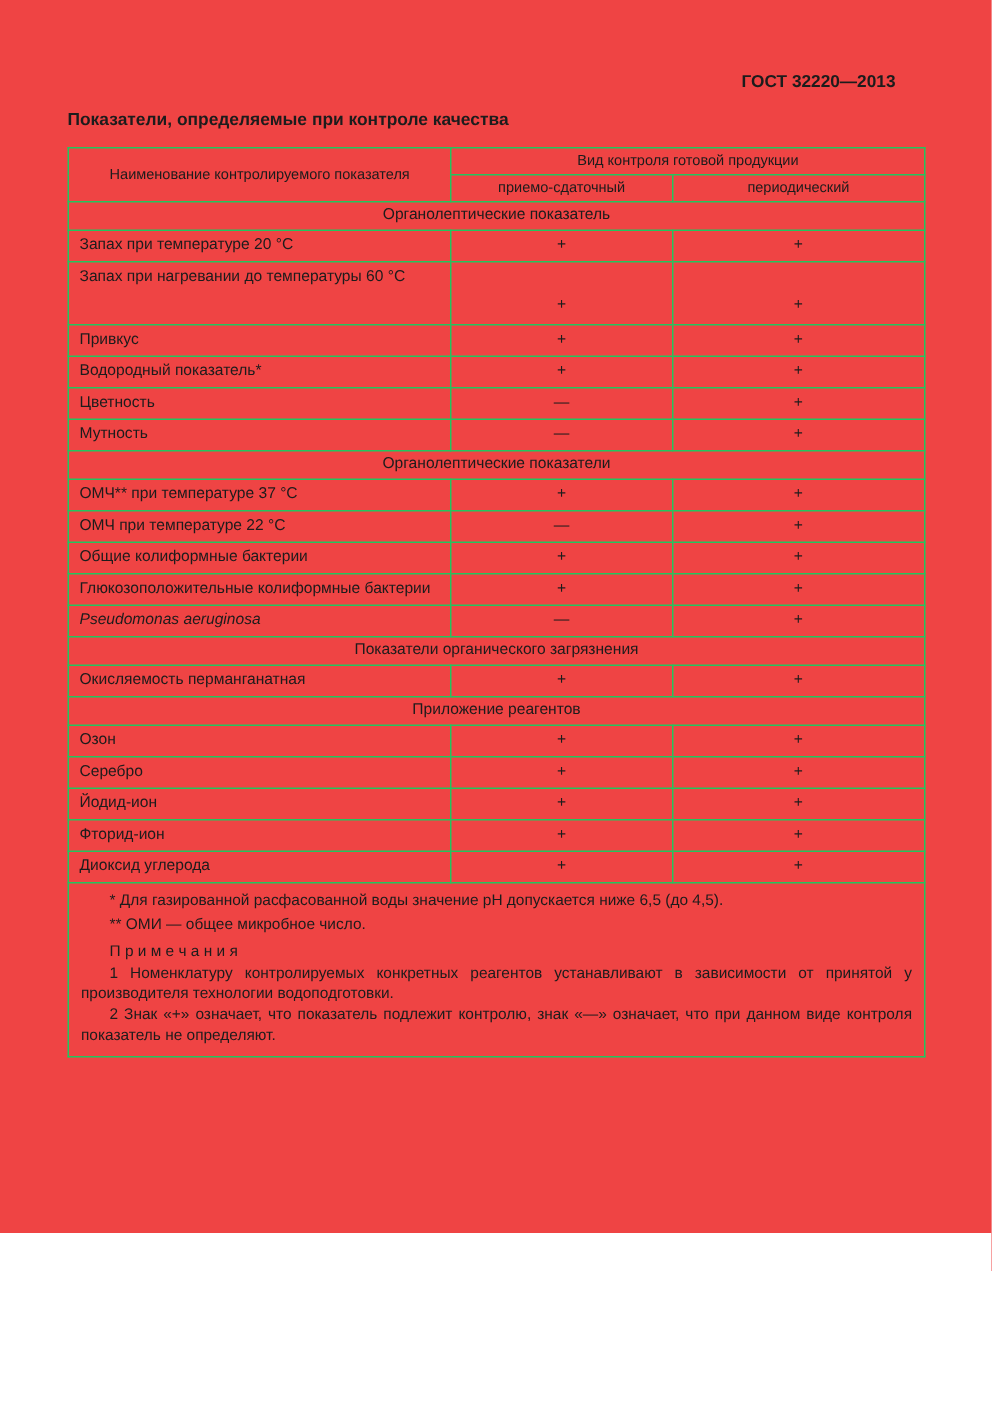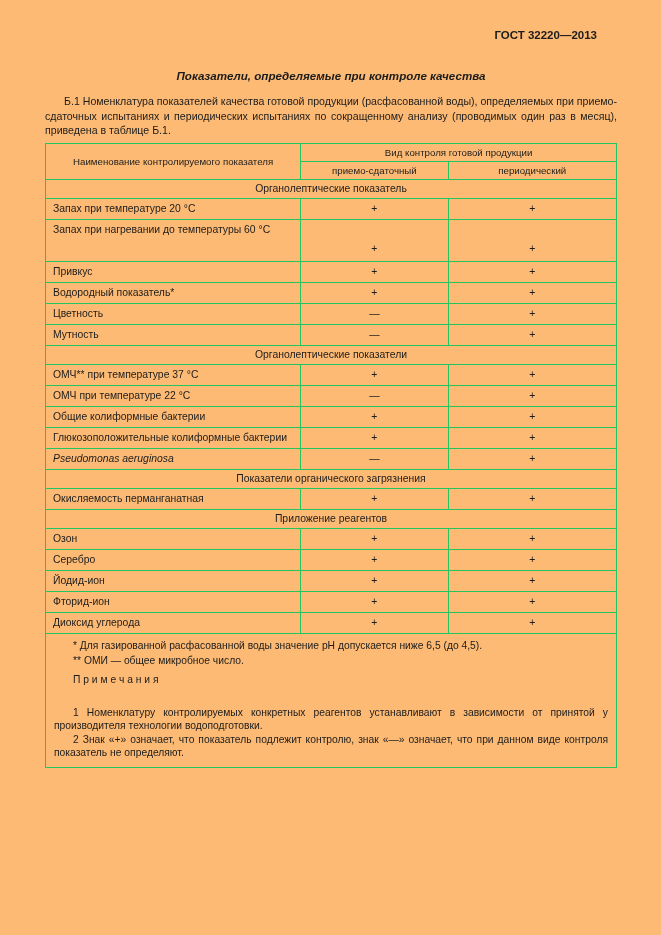--- a/index.html
+++ b/index.html
@@ -5,46 +5,45 @@
   * { box-sizing: border-box; }
   html, body { margin: 0; padding: 0; }
   body {
     width: 661px; height: 935px;
     background: #ffffff;
     font-family: "Liberation Sans", sans-serif;
     color: #1c1c1c;
   }
   .page {
     position: relative;
-    width: 661px; height: 935px;
-    padding: 28px 44px 0 45px;
+    width: 661px; height: 822px;
+    padding: 48px 44px 0 45px;
     overflow: hidden;
-    background: #fdba74;
+    background: #ef4444;
   }
   .doc-code {
     text-align: right;
     padding-right: 20px;
     font-weight: bold;
     font-size: 11.5px;
     line-height: 14px;
   }
   .annex {
     margin-top: 15px;
     text-align: center;
     font-weight: bold;
     font-size: 10.6px;
     line-height: 14px;
   }
   .main-title {
-    margin-top: 26px;
-    text-align: center;
+    margin-top: 10px;
+    text-align: left;
     font-weight: bold;
     font-size: 11.6px;
     line-height: 16px;
-    font-style: italic;
   }
   .body-text { margin-top: 10px; }
   .body-text p {
     margin: 0;
     font-size: 10.6px;
     line-height: 14.6px;
     text-align: justify;
     text-indent: 19px;
   }
   .table-caption {
@@ -94,21 +93,21 @@
   tr.tall td.name { vertical-align: top; padding-top: 4px; }
   tr.tall td.mark { vertical-align: bottom; padding-bottom: 6px; }
   td.footnotes {
     padding: 5px 8px 7px 8px;
     font-size: 10.3px;
     line-height: 13.6px;
     text-align: justify;
   }
   td.footnotes p { margin: 0; text-indent: 19px; }
   td.footnotes p.fn { margin-bottom: 2px; }
-  td.footnotes p.notes-title { margin-top: 5px; margin-bottom: 19px; }
+  td.footnotes p.notes-title { margin-top: 5px; margin-bottom: 1px; }
   .italic { font-style: italic; }
   .page-number {
     margin-top: 8px;
     text-align: right;
     padding-right: 34px;
     font-size: 10.8px;
   }
 </style>
 </head>
 <body>
@@ -116,21 +115,20 @@
 <div class="page">
 
   <div class="doc-code">ГОСТ 32220—2013</div>
 
 
   <div class="main-title">
     <div>Показатели, определяемые при контроле качества</div>
   </div>
 
   <div class="body-text">
-    <p>Б.1 Номенклатура показателей качества готовой продукции (расфасованной воды), определяемых при приемо-сдаточных испытаниях и периодических испытаниях по сокращенному анализу (проводимых один раз в месяц), приведена в таблице Б.1.</p>
   </div>
 
 
   <table class="indicators">
     <colgroup>
       <col style="width:44.7%">
       <col style="width:25.8%">
       <col style="width:29.5%">
     </colgroup>
     <thead>

